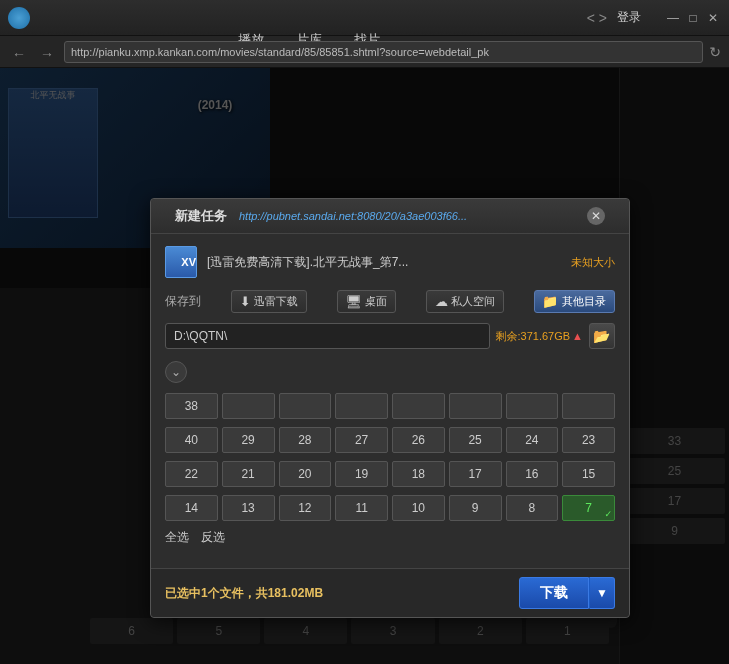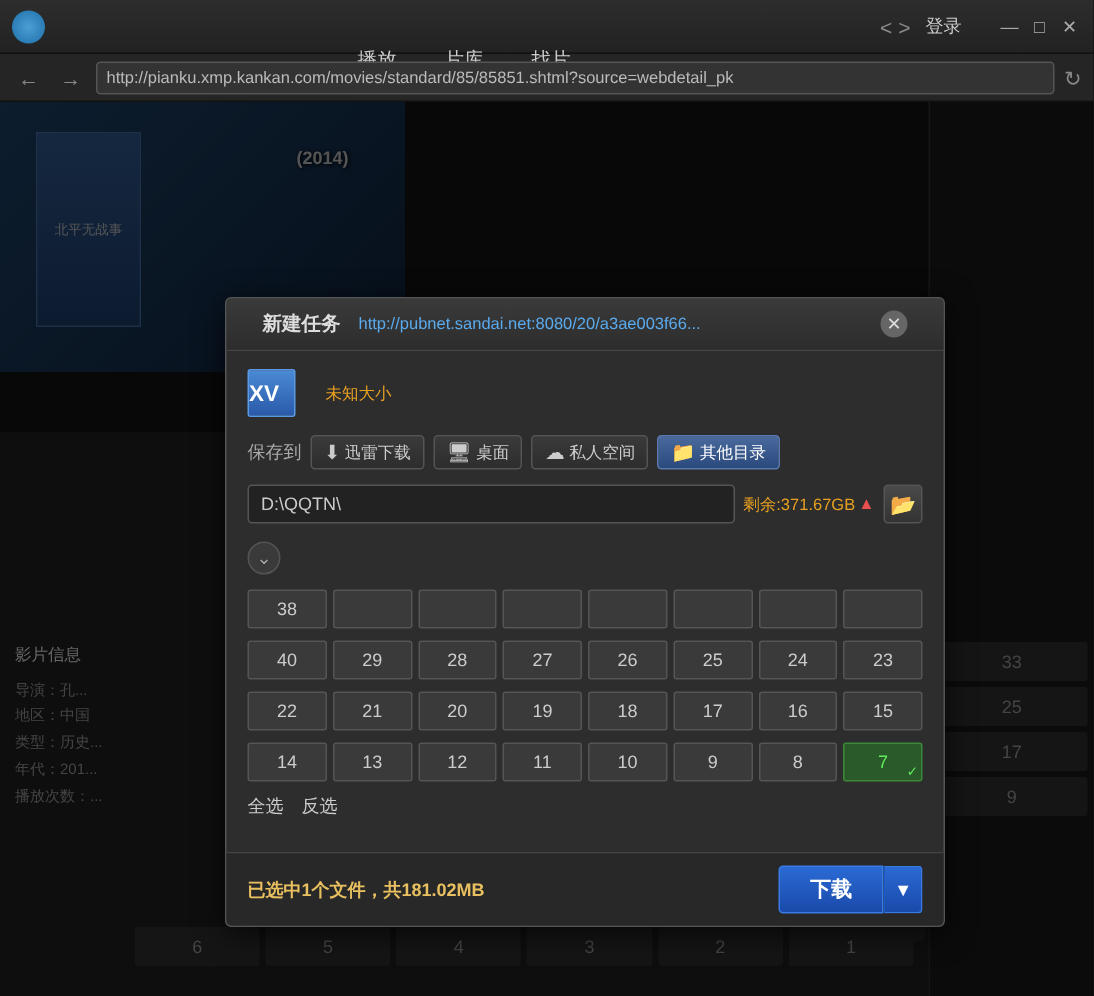--- a/index.html
+++ b/index.html
@@ -123,29 +123,29 @@
       top: 0; left: 0;
       width: 270px;
       height: 180px;
       background: linear-gradient(135deg, #1a3a5c 0%, #0d1f35 100%);
       display: flex;
       align-items: center;
       justify-content: center;
       overflow: hidden;
     }
     .movie-poster {
-      width: 70px;
+      width: 90px;
       height: 130px;
       background: linear-gradient(to bottom, #2a5080, #1a3560);
       border: 1px solid #3a6090;
       position: absolute;
-      left: 24px;
+      left: 8px;
       top: 20px;
       display: flex;
-      align-items: center;
+      align-items: flex-start;
       justify-content: center;
       font-size: 10px;
       color: #aaa;
     }
     .movie-title-overlay {
       position: absolute;
       top: 30px;
       left: 160px;
       right: 0;
       color: #ddd;
@@ -273,20 +273,21 @@
       font-weight: bold;
     }
     .dialog-title-url {
       color: #5aaaee;
       font-size: 11px;
       margin-left: 12px;
       flex: 1;
       overflow: hidden;
       text-overflow: ellipsis;
       white-space: nowrap;
+      font-style: italic;
     }
     .dialog-close-btn {
       width: 18px; height: 18px;
       background: #666;
       border-radius: 50%;
       display: flex; align-items: center; justify-content: center;
       color: #ddd;
       font-size: 12px;
       cursor: pointer;
       margin-left: 8px;
@@ -301,23 +302,23 @@
     .file-row {
       display: flex;
       align-items: center;
       margin-bottom: 12px;
     }
     .file-icon {
       width: 32px; height: 32px;
       background: linear-gradient(to bottom, #4a8ad4, #2a5aaa);
       border: 1px solid #5a9ae4;
       border-radius: 2px;
-      display: flex; align-items: center; justify-content: flex-start;
+      display: flex; align-items: center; justify-content: flex-end;
       color: #fff;
-      font-size: 15px;
+      font-size: 11px;
       font-weight: bold;
       margin-right: 10px;
       flex-shrink: 0;
     }
     .file-name {
       color: #ccc;
       font-size: 12px;
       flex: 1;
       overflow: hidden;
       text-overflow: ellipsis;
@@ -329,20 +330,21 @@
       margin-left: 10px;
       white-space: nowrap;
     }
 
     
     .saveto-row {
       display: flex;
       align-items: center;
       gap: 6px;
       margin-bottom: 10px;
+      justify-content: space-between;
     }
     .saveto-label {
       color: #aaa;
       font-size: 12px;
       white-space: nowrap;
     }
     .saveto-btn {
       background: linear-gradient(to bottom, #3a3a3a, #2d2d2d);
       border: 1px solid #555;
       border-radius: 3px;
@@ -549,28 +551,20 @@
       <div class="movie-poster">
         <span style="font-size:9px;color:#aaa;text-align:center;">北平无战事</span>
       </div>
       <div class="movie-title-overlay">
         <div class="sub">(2014)</div>
       </div>
     </div>
 
     <div class="episode-grid-bg"></div>
 
-    <div class="info-panel">
-      <div style="color:#ccc;font-size:11px;margin-bottom:4px;">影片信息</div>
-      <div style="font-size:10px;line-height:1.7;">导演：孔...</div>
-      <div style="font-size:10px;">地区：中国</div>
-      <div style="font-size:10px;">类型：历史...</div>
-      <div style="font-size:10px;">年代：201...</div>
-      <div style="font-size:10px;">播放次数：...</div>
-    </div>
 
     <div class="scrollbar">
       <div class="scrollbar-thumb"></div>
     </div>
 
     <div class="right-sidebar">
       <div style="padding-top:360px; display:flex; flex-direction:column; gap:4px; padding-left:4px; padding-right:4px;">
         <div style="background:#2a2a2a;color:#888;text-align:center;font-size:12px;padding:6px 2px;border-radius:2px;">33</div>
         <div style="background:#2a2a2a;color:#888;text-align:center;font-size:12px;padding:6px 2px;border-radius:2px;">25</div>
         <div style="background:#2a2a2a;color:#888;text-align:center;font-size:12px;padding:6px 2px;border-radius:2px;">17</div>
@@ -598,20 +592,21 @@
       <span class="dialog-title-url">http://pubnet.sandai.net:8080/20/a3ae003f66...</span>
       <div class="dialog-close-btn">✕</div>
     </div>
 
     <div class="dialog-body">
 
       <div class="file-row">
         <div class="file-icon">
           <span>XV</span>
         </div>
+        <span class="file-name">[迅雷免费高清下载].北平无战事_第7...</span>
         <span class="file-size">未知大小</span>
       </div>
 
       <div class="saveto-row">
         <span class="saveto-label">保存到</span>
         <button class="saveto-btn">
           <span class="btn-icon">⬇</span>
           <span>迅雷下载</span>
         </button>
         <button class="saveto-btn">

